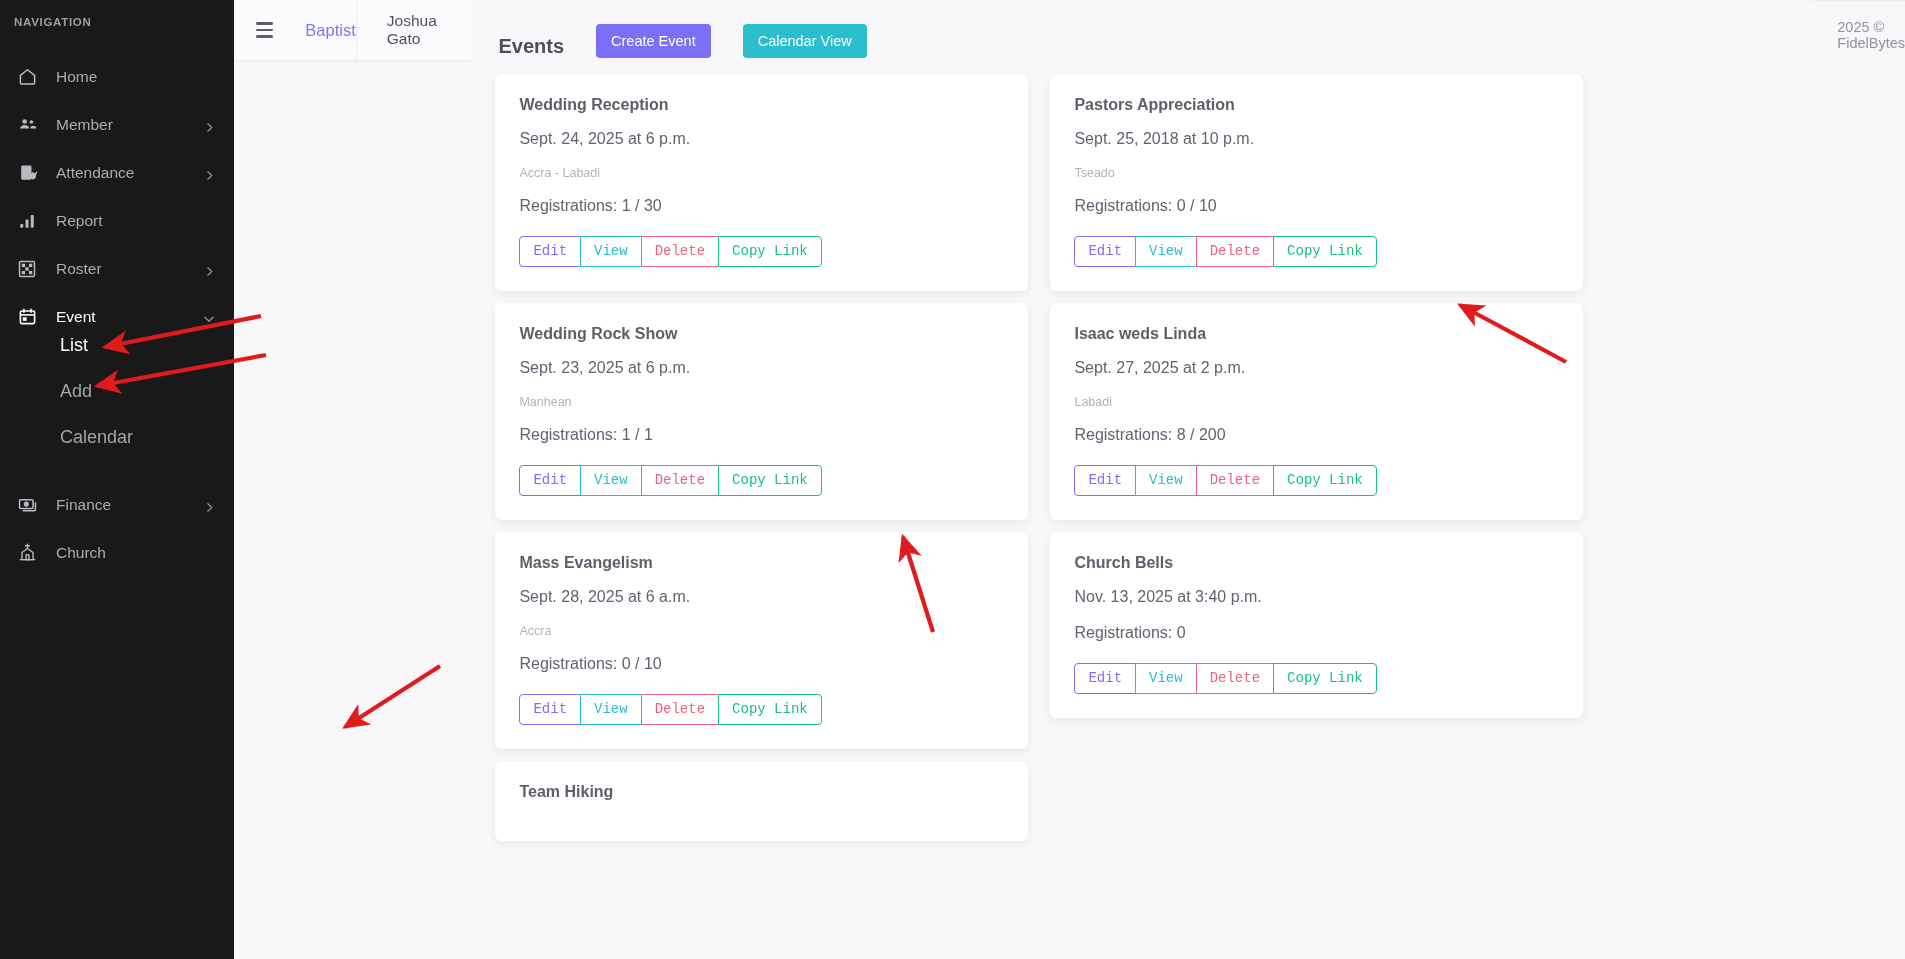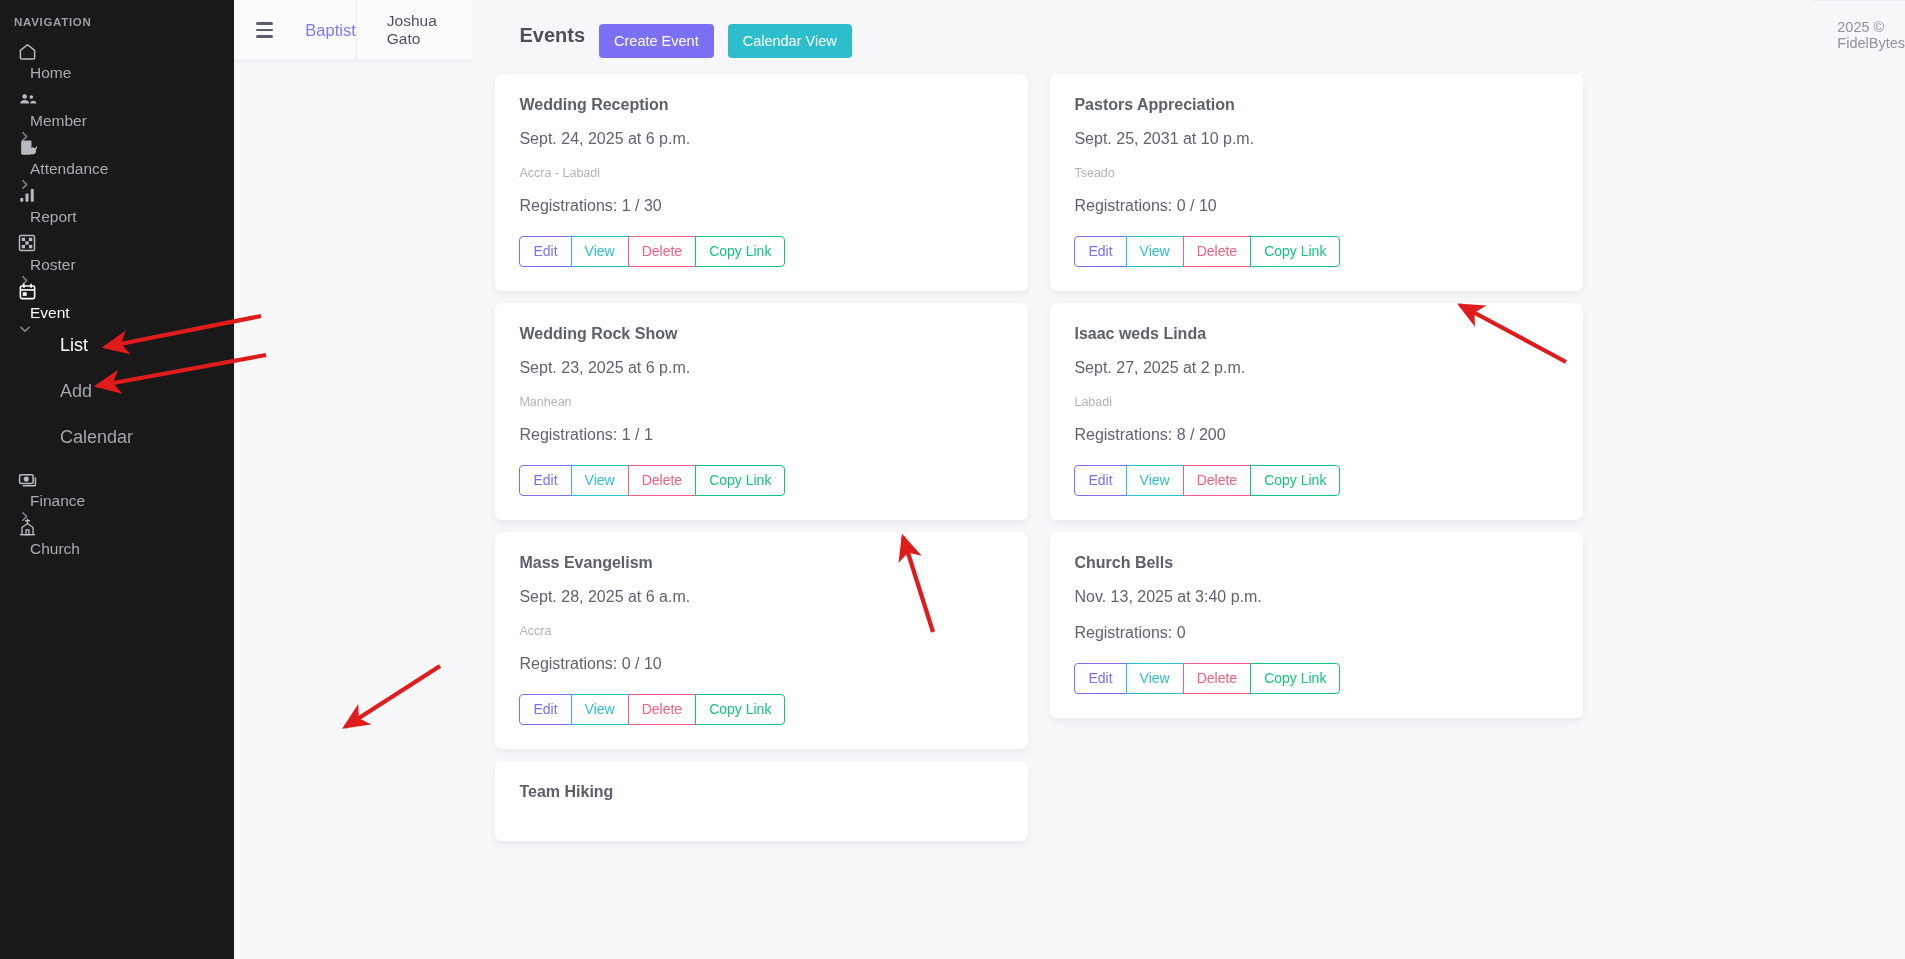--- a/index.html
+++ b/index.html
@@ -21,28 +21,27 @@
     z-index: 5;
   }
   .nav-caption {
     color: #9aa0a6;
     font-size: 11.5px;
     letter-spacing: 0.7px;
     font-weight: 600;
     padding: 8px 0 10px 14px;
   }
   .nav-item {
-    display: flex; align-items: flex-start;
+    display: flex; align-items: flex-end;
     height: 48px;
     padding-left: 18px; padding-right: 18px;
     color: #a8adb4;
     font-size: 15.5px;
     cursor: pointer;
     position: relative;
-    flex-direction: column;
   }
   .nav-item .nav-ico {
     width: 26px; flex: 0 0 26px;
     display: flex; align-items: center; justify-content: flex-start;
     color: #b6bbc2;
   }
   .nav-item .nav-label { flex: 1 1 auto; padding-left: 12px; }
   .nav-item .nav-chev {
     flex: 0 0 auto; color: #8b9097; display: flex; align-items: center;
   }
@@ -92,24 +91,23 @@
   }
   #username { color: #4d5261; font-size: 15.5px; cursor: pointer; }
 
   #content {
     flex: 1 1 auto;
     padding: 18px 22px 0 22px;
     overflow: hidden;
     position: relative;
   }
   #page-head {
-    display: flex; align-items: flex-start;
-    gap: 14px;
+    display: flex; align-items: flex-end;
+    gap: 32px;
     padding: 6px 0 16px 3px;
-    margin-left: 21px;
   }
   #page-title { font-size: 20px; color: #4b5057; font-weight: 600; }
   .btn-primary {
     background: #7b70f5; color: #fff;
     border: none; border-radius: 4px;
     font-size: 14.5px; font-family: inherit;
     padding: 9px 15px; cursor: pointer;
   }
   .btn-teal {
     background: #2dbecd; color: #fff;
@@ -133,21 +131,21 @@
   .card-title {
     font-size: 16px; font-weight: 700; color: #5c6169;
     margin-bottom: 16px;
   }
   .card-date { font-size: 16px; color: #5f6470; margin-bottom: 18px; }
   .card-loc { font-size: 12.5px; color: #b0b4bb; margin-bottom: 17px; }
   .card-reg { font-size: 16px; color: #5f6470; margin-bottom: 21px; }
 
   .btn-group { display: inline-flex; }
   .btn-group button {
-    font-family: Liberation Sans, sans-serif; font-size: 14px;
+    font-family: Liberation Mono, monospace; font-size: 14px;
     background: #fff; cursor: pointer;
     padding: 6px 13px 7px 13px;
     border: 1px solid transparent;
     position: relative;
   }
   .bg-edit   { color: #7b70f5; border-color: #7b70f5 !important; border-radius: 4px 0 0 4px; }
   .bg-view   { color: #2dbecd; border-color: #2dbecd !important; margin-left: -1px; }
   .bg-delete { color: #f0617f; border-color: #f0617f !important; margin-left: -1px; }
   .bg-copy   { color: #14c47d; border-color: #14c47d !important; border-radius: 0 4px 4px 0; margin-left: -1px; }
 
@@ -334,21 +332,21 @@
           <div class="btn-group">
             <button class="bg-edit">Edit</button>
             <button class="bg-view">View</button>
             <button class="bg-delete">Delete</button>
             <button class="bg-copy">Copy Link</button>
           </div>
         </div>
 
         <div class="card">
           <div class="card-title">Pastors Appreciation</div>
-          <div class="card-date">Sept. 25, 2031 at 10 p.m.</div>
+          <div class="card-date">Sept. 25, 2018 at 10 p.m.</div>
           <div class="card-loc">Tseado</div>
           <div class="card-reg">Registrations: 0 / 10</div>
           <div class="btn-group">
             <button class="bg-edit">Edit</button>
             <button class="bg-view">View</button>
             <button class="bg-delete">Delete</button>
             <button class="bg-copy">Copy Link</button>
           </div>
         </div>
 

